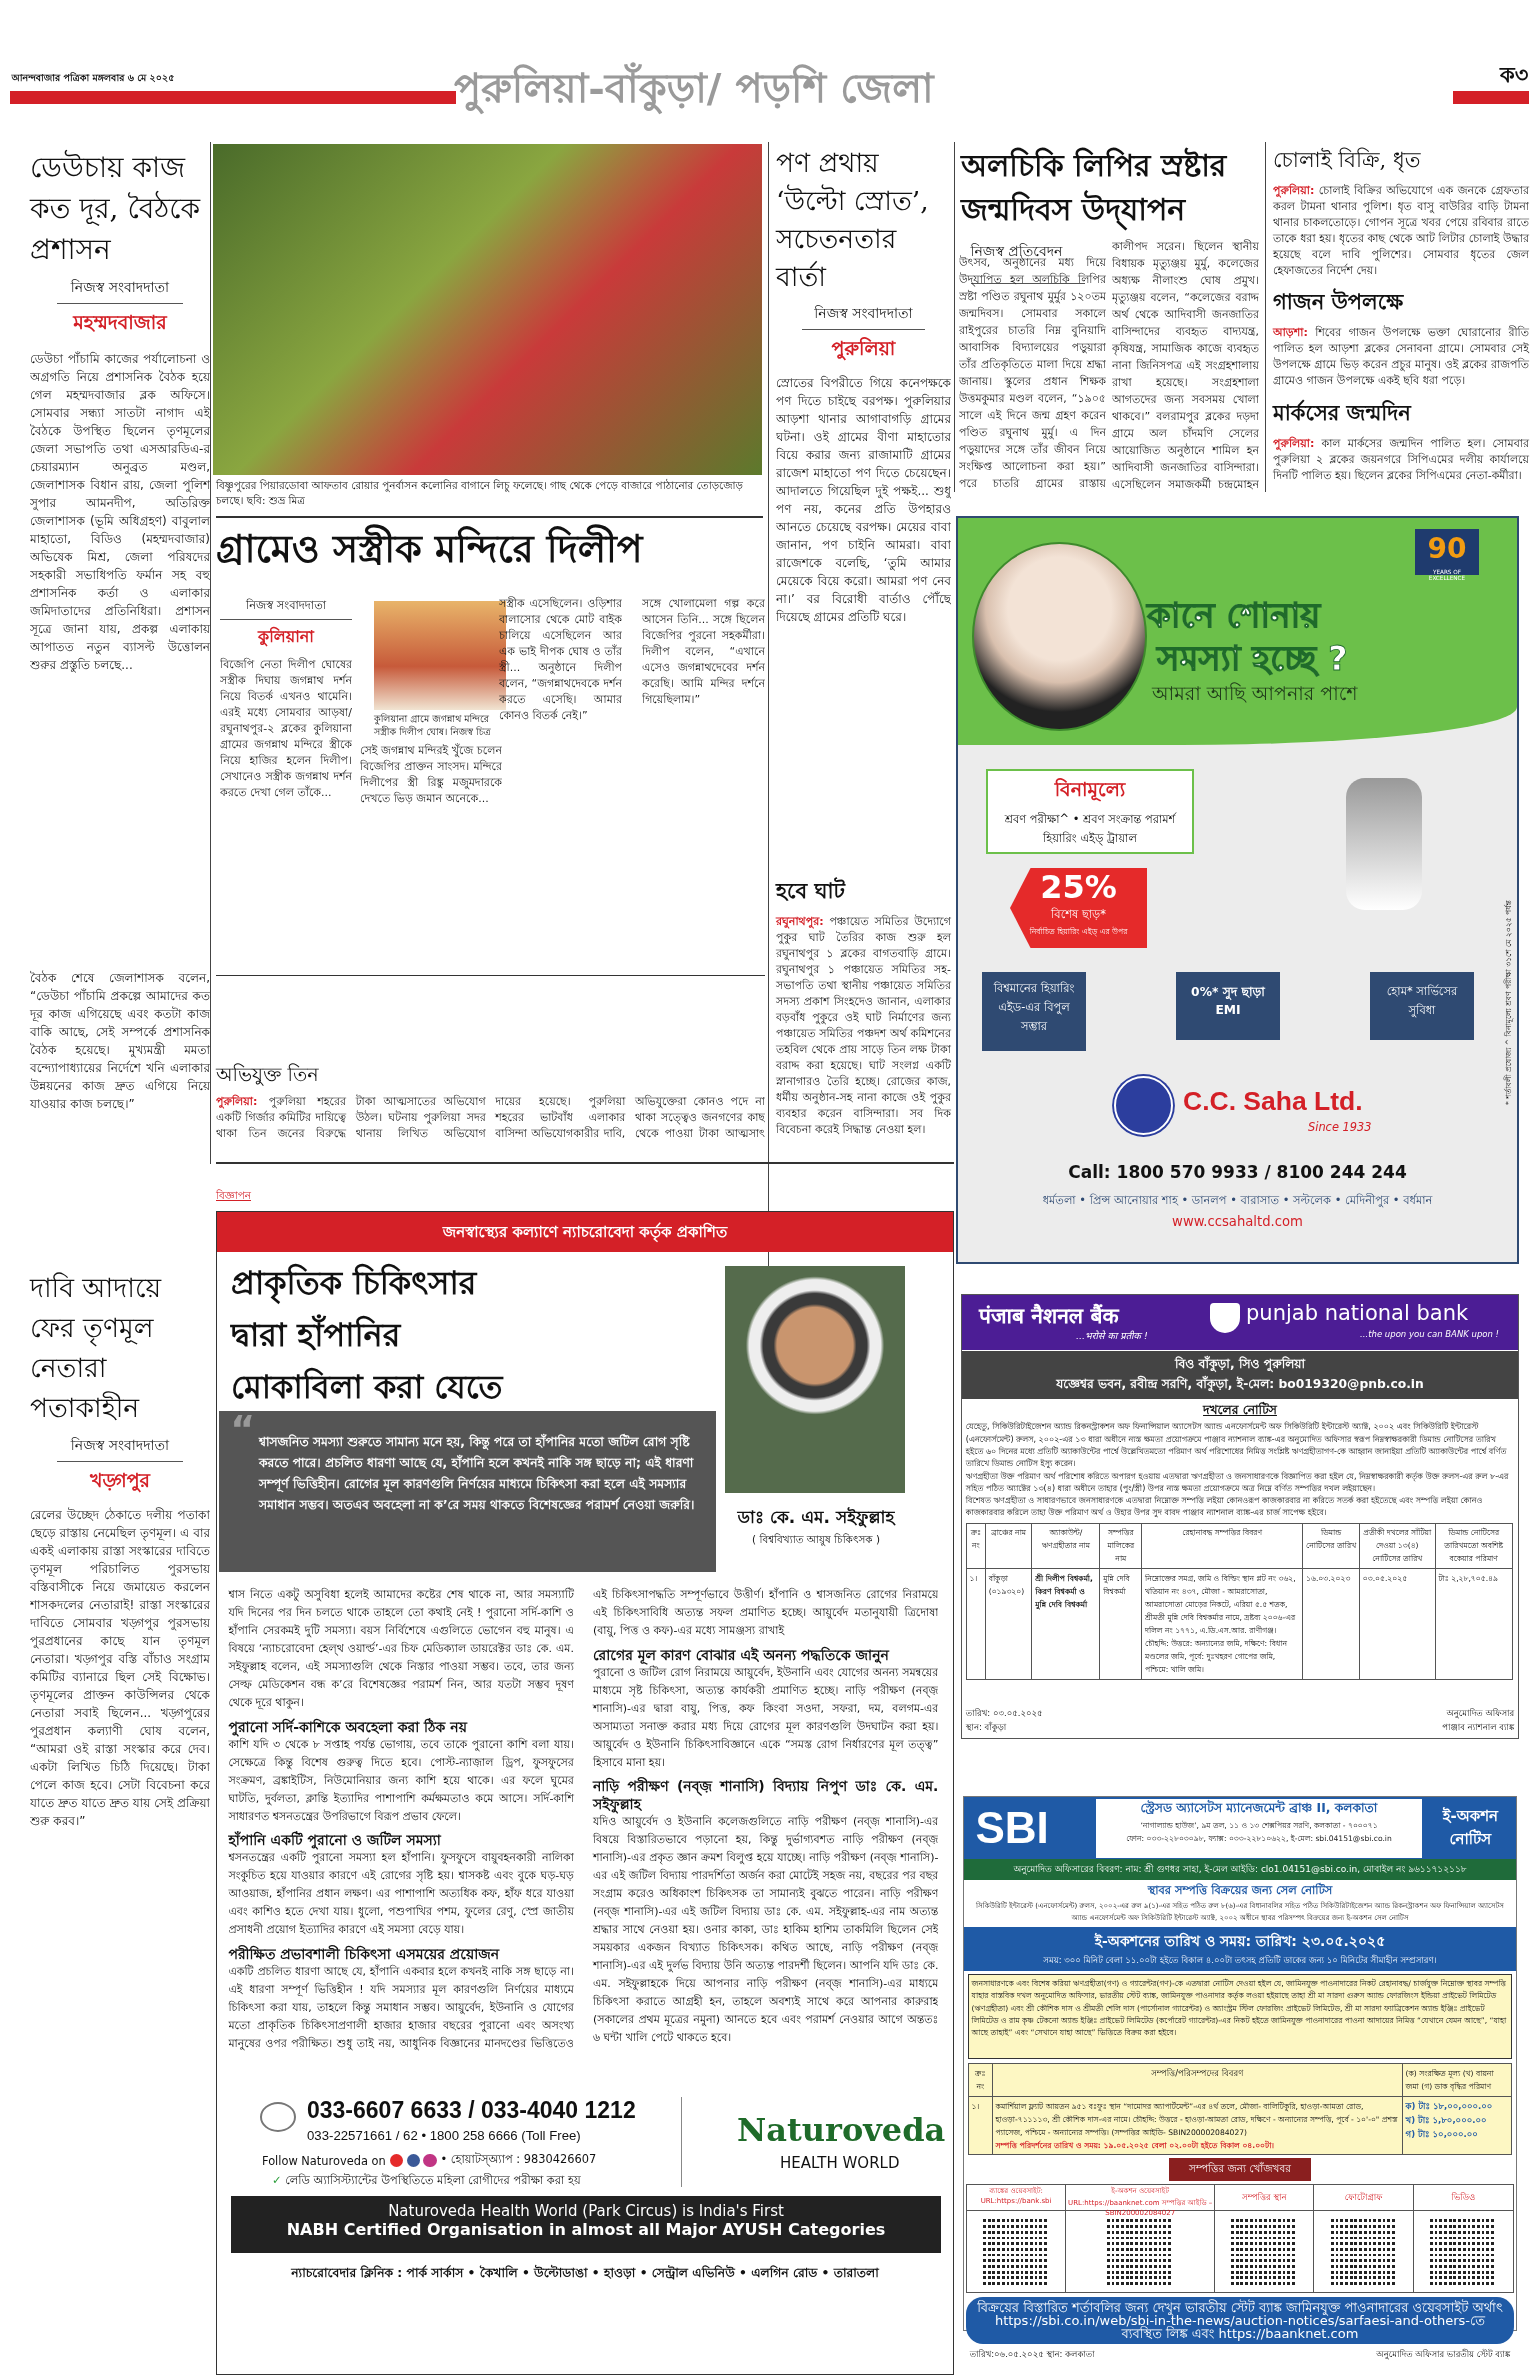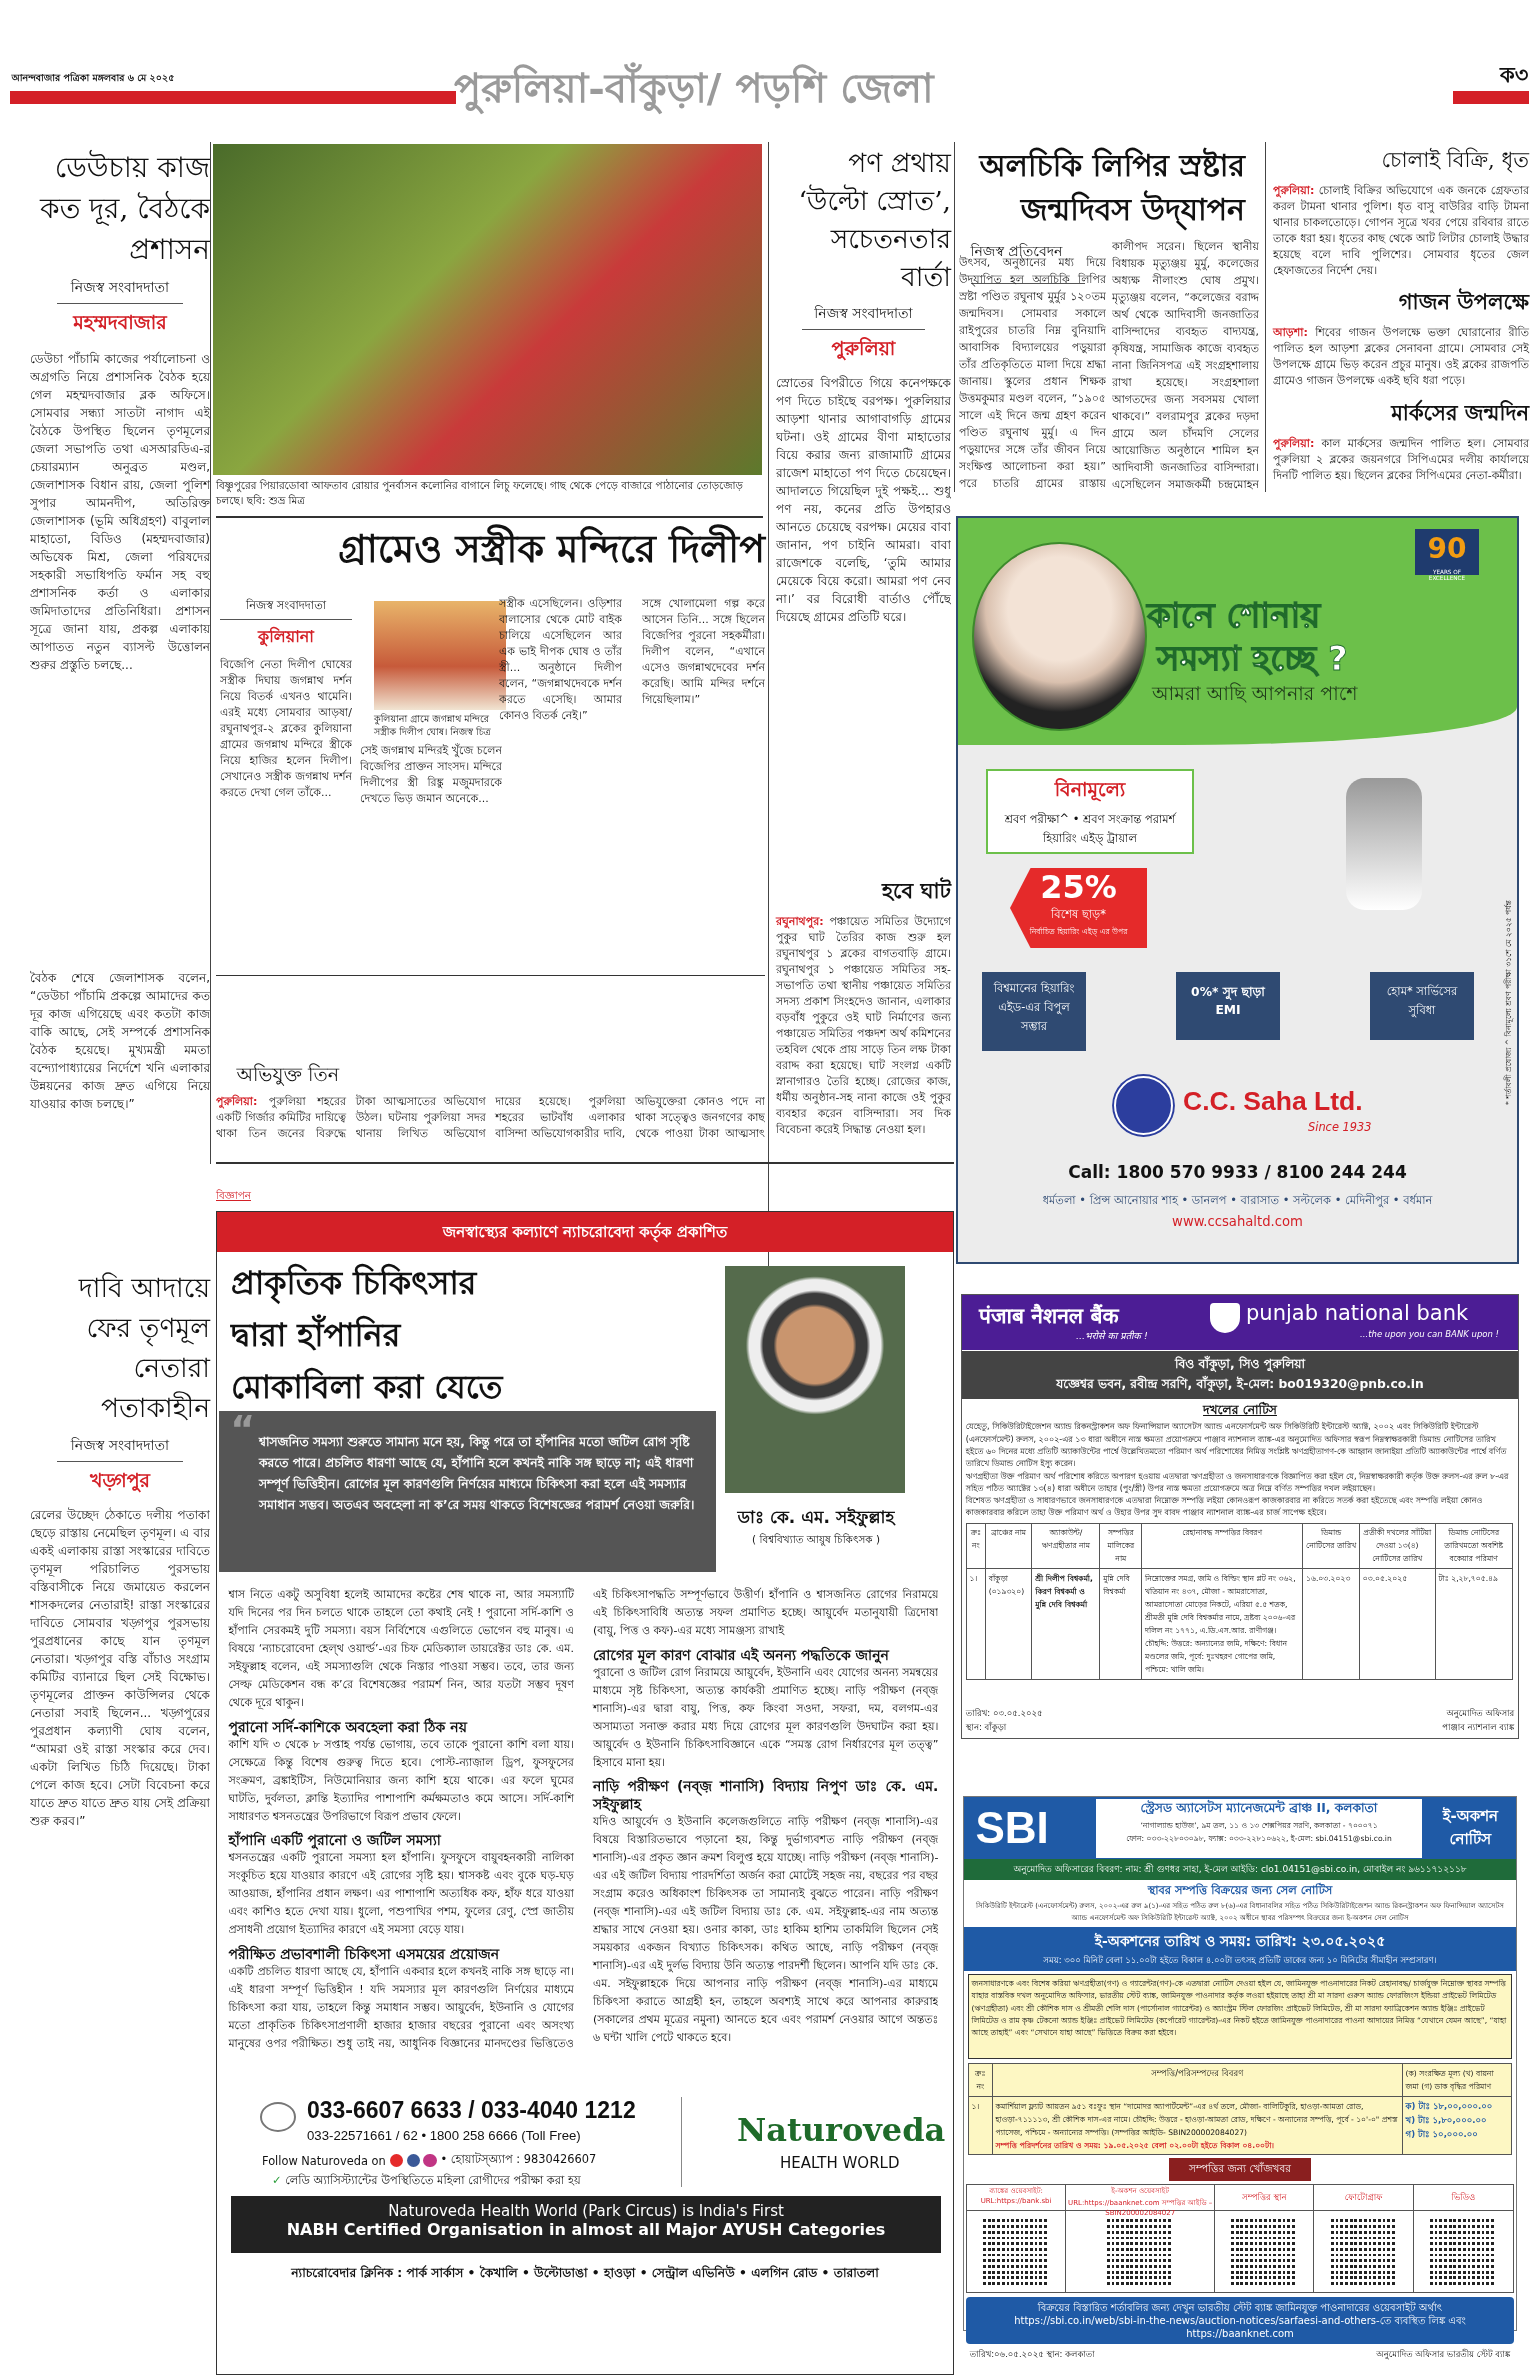--- a/index.html
+++ b/index.html
@@ -1,20 +1,20 @@
 <!DOCTYPE html>
 <html style="font-size:15px"><head>
 <meta charset="utf-8">
 <style>
 *{box-sizing:border-box;margin:0;padding:0}
 body{width:1538px;height:2378px;background:#fff;font-family:"DejaVu Sans",sans-serif;color:#111;position:relative;overflow:hidden;font-size:12.3px}
 .abs{position:absolute}
 .body-text{font-size:12px;line-height:18px;text-align:justify;color:#1a1a1a}
 .red{color:#d42027}
-.hd{font-family:"DejaVu Serif",serif;font-weight:bold;color:#111;text-align:right}
+.hd{font-family:"DejaVu Serif",serif;font-weight:bold;color:#111;text-align:left}
 .byline{text-align:center;font-size:14px;padding-bottom:3.8px;border-bottom:1.9px solid #555;margin:5.7px auto 3.8px;width:70%}
 .place{text-align:center;font-weight:bold;font-size:19px;color:#d42027}
 .vline{position:absolute;width:0.9px;background:#444}
 .hline{position:absolute;height:1.9px;background:#333}
 .photo{background:linear-gradient(135deg,#4a6b2a,#8aa640 40%,#c93a3a 60%,#5c7a2c);}
 .box{border:1.9px solid #333}
 table{border-collapse:collapse;width:100%}
 td,th{border:0.9px solid #555;font-size:9.5px;padding:2.8px;vertical-align:top;font-weight:normal}
 .qr{width:66px;height:66px;margin:7.6px auto;background:repeating-linear-gradient(0deg,#222 0 2.8px,#fff 2.8px 5.7px),#fff;background-blend-mode:multiply;position:relative}
 .qr::after{content:"";position:absolute;inset:0;background:repeating-linear-gradient(90deg,transparent 0 2.8px,#fff 2.8px 4.7px)}
@@ -293,19 +293,19 @@
       </div>
     <div style="border-right:0.9px solid #555;text-align:center">
         <div style="color:#d42027;font-size:8.5px;border-bottom:0.9px solid #555;height:26.5px;padding-top:6.6px">ফোটোগ্রাফ</div>
         <div class="qr"></div>
       </div>
     <div style="text-align:center">
         <div style="color:#d42027;font-size:8.5px;border-bottom:0.9px solid #555;height:26.5px;padding-top:6.6px">ভিডিও</div>
         <div class="qr"></div>
       </div>
   </div>
-  <div style="background:#1f5aa6;color:#fff;border-radius:4px;margin:3.8px 1.9px;font-size:10px;padding:3.8px 9.5px;text-align:center;line-height:13.2px">বিক্রয়ের বিস্তারিত শর্তাবলির জন্য দেখুন ভারতীয় স্টেট ব্যাঙ্ক জামিনযুক্ত পাওনাদারের ওয়েবসাইট অর্থাৎ https://sbi.co.in/web/sbi-in-the-news/auction-notices/sarfaesi-and-others-তে ব্যবস্থিত লিঙ্ক এবং https://baanknet.com</div>
+  <div style="background:#1f5aa6;color:#fff;border-radius:17px;margin:3.8px 1.9px;font-size:13px;padding:3.8px 9.5px;text-align:center;line-height:13.2px">বিক্রয়ের বিস্তারিত শর্তাবলির জন্য দেখুন ভারতীয় স্টেট ব্যাঙ্ক জামিনযুক্ত পাওনাদারের ওয়েবসাইট অর্থাৎ https://sbi.co.in/web/sbi-in-the-news/auction-notices/sarfaesi-and-others-তে ব্যবস্থিত লিঙ্ক এবং https://baanknet.com</div>
   <div style="display:flex;justify-content:space-between;font-size:8.5px;padding:0 5.7px">
     <span>তারিখ:০৬.০৫.২০২৫  স্থান: কলকাতা</span>
     <span>অনুমোদিত অফিসার  ভারতীয় স্টেট ব্যাঙ্ক</span>
   </div>
 </div>
 
 
 </body></html>

